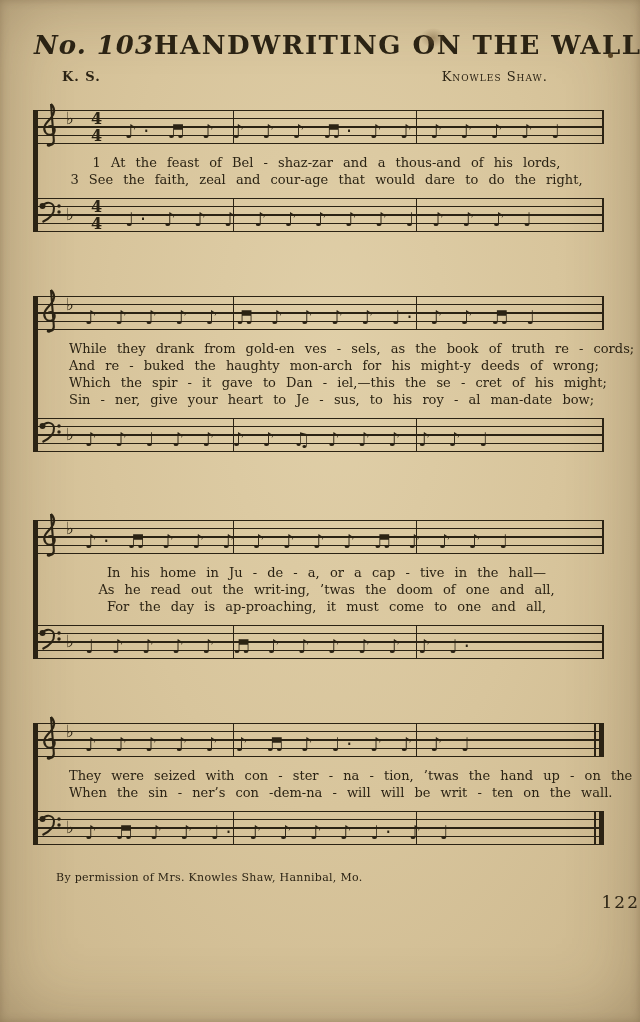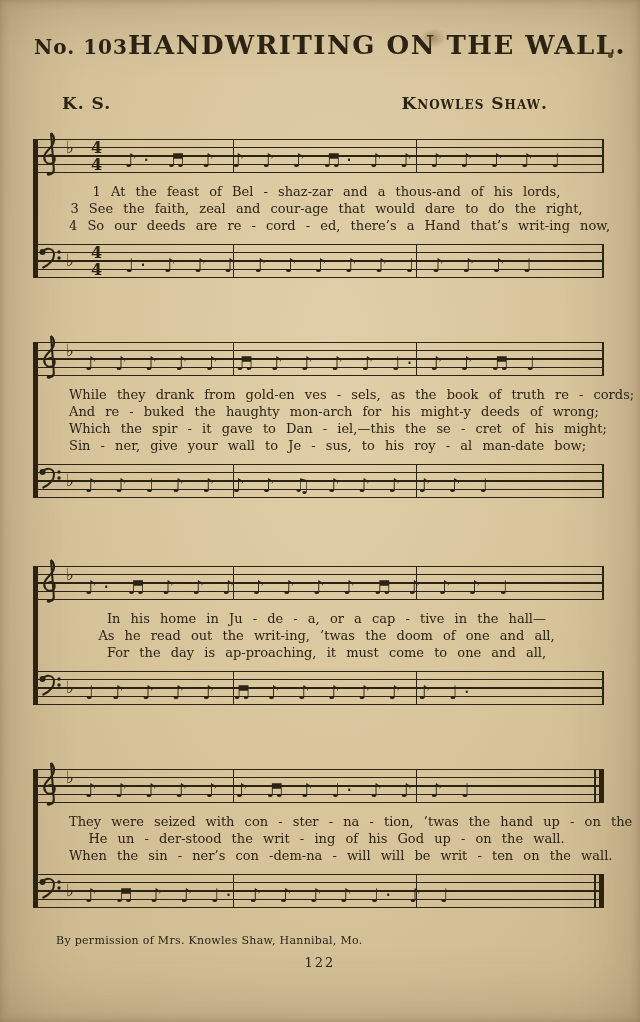--- a/index.html
+++ b/index.html
@@ -4,29 +4,29 @@
 <style>
   html,body{margin:0;padding:0;background:#8a7354;}
   .page{
     position:relative;width:640px;height:1022px;overflow:hidden;
     background:radial-gradient(ellipse at 52% 35%, #e0cfa8 0%, #d8c59c 48%, #cbb68c 100%);
     box-shadow:inset 0 0 70px rgba(70,50,25,.30), inset 0 0 10px rgba(70,50,25,.25);
     font-family:"DejaVu Serif", serif;color:#2b2314;
   }
   
   .header{display:flex;align-items:baseline;padding:30px 34px 0 34px;}
-  .hymn-no{font-size:20px;font-weight:bold;letter-spacing:1px;white-space:nowrap;}
+  .hymn-no{font-size:26px;font-weight:bold;letter-spacing:1px;white-space:nowrap;font-style:italic;}
   .title{flex:1;text-align:center;font-size:26px;font-weight:bold;letter-spacing:1.5px;white-space:nowrap;}
   .speck{position:absolute;left:608px;top:53px;width:5px;height:5px;border-radius:50%;background:#5a4526;}
   .smudge{position:absolute;left:420px;top:28px;width:26px;height:20px;border-radius:50%;
           background:radial-gradient(closest-side, rgba(110,85,50,.45), rgba(110,85,50,0));}
-  .attribution{display:flex;justify-content:space-between;align-items:flex-end;
-               padding:9px 92px 0 62px;font-size:17px;}
+  .attribution{display:flex;justify-content:space-between;align-items:center;
+               padding:9px 92px 0 62px;font-size:13px;}
   .attr-left{font-weight:bold;letter-spacing:1px;}
-  .attr-right{font-variant:small-caps;font-weight:bold;letter-spacing:1px;margin-top:24px;}
+  .attr-right{font-variant:small-caps;font-weight:normal;letter-spacing:1px;}
   
   .system{position:relative;margin:0 36px 0 33px;}
   #sys1{margin-top:26px;} #sys2{margin-top:64px;} #sys3{margin-top:68px;} #sys4{margin-top:64px;}
   .sysbar{position:absolute;left:0;top:0;bottom:0;width:5px;background:#2b2314;}
   .staff{position:relative;height:34px;
     background-image:repeating-linear-gradient(to bottom,#2b2314 0,#2b2314 1.3px,transparent 1.3px,transparent 8.17px);}
   .bar{position:absolute;top:0;bottom:0;width:1.6px;background:#2b2314;}
   .bar.b1{left:35%;} .bar.b2{left:67%;} .bar.end{right:0;}
   .bar.final{right:0;width:5px;} .bar.final-thin{right:8px;width:1.6px;}
   .clef{position:absolute;left:5px;top:-8px;}
@@ -36,21 +36,21 @@
   .timesig{position:absolute;left:58px;top:1px;height:32px;display:flex;flex-direction:column;
            justify-content:space-between;font-weight:bold;font-size:16px;line-height:15px;}
   .notes{position:absolute;left:92px;right:14px;bottom:3px;line-height:1;white-space:nowrap;
          font-family:"DejaVu Sans",sans-serif;font-size:19px;letter-spacing:6px;color:#2b2314;}
   .plain .notes{left:52px;}
   
   .lyrics{margin:10px 20px 10px 36px;text-align:center;}
   .lyric-line{margin:0;font-size:13px;line-height:17px;word-spacing:6px;white-space:nowrap;}
   
   .permission{margin:26px 0 8px 56px;font-size:11px;letter-spacing:.3px;}
-  .pagenum{text-align:center;font-size:13px;margin-top:8px;letter-spacing:2px;}
+  .pagenum{text-align:right;font-size:17px;margin-top:8px;letter-spacing:2px;}
   svg{display:block;}
 </style>
 </head>
 <body>
 
 <div class="page">
 
   <div class="smudge"></div>
   <div class="speck"></div>
 
@@ -79,21 +79,20 @@
         <span>4</span>
       </span>
       <span class="notes">♪· ♬ ♪ ♪ ♪ ♪ ♬· ♪ ♪ ♪ ♪ ♪ ♪ ♩</span>
       <span class="bar b1"></span>
       <span class="bar b2"></span>
       <span class="bar end"></span>
     </div>
     <div class="lyrics">
       <p class="lyric-line">1 At the feast of Bel - shaz-zar and a thous-and of his lords,</p>
       <p class="lyric-line">3 See the faith, zeal and cour-age that would dare to do the right,</p>
-      <p class="lyric-line">4 So our deeds are re - cord - ed, there’s a Hand that’s writ-ing now,</p>
     </div>
     <div class="staff bass">
       <span class="clef bassclef">
         <svg width="26" height="24" viewBox="0 0 26 24">
           <circle cx="4.5" cy="6" r="3" fill="#2b2314"></circle>
           <path d="M4.5 6 C8 1 15.5 2 16 8 C16.5 14 10.5 19 4.5 22" fill="none" stroke="#2b2314" stroke-width="2"></path>
           <circle cx="21" cy="6" r="1.7" fill="#2b2314"></circle>
           <circle cx="21" cy="12" r="1.7" fill="#2b2314"></circle>
         </svg>
       </span>
@@ -121,21 +120,21 @@
       <span class="flat">♭</span>
       <span class="notes">♪ ♪ ♪ ♪ ♪ ♬ ♪ ♪ ♪ ♪ ♩· ♪ ♪ ♬ ♩</span>
       <span class="bar b1"></span>
       <span class="bar b2"></span>
       <span class="bar end"></span>
     </div>
     <div class="lyrics">
       <p class="lyric-line">While they drank from gold-en ves - sels, as the book of truth re - cords;</p>
       <p class="lyric-line">And re - buked the haughty mon-arch for his might-y deeds of wrong;</p>
       <p class="lyric-line">Which the spir - it gave to Dan - iel,—this the se - cret of his might;</p>
-      <p class="lyric-line">Sin - ner, give your wall to Je - sus, to his roy - al man-date bow;</p>
+      <p class="lyric-line">Sin - ner, give your heart to Je - sus, to his roy - al man-date bow;</p>
     </div>
     <div class="staff bass">
       <span class="clef bassclef">
         <svg width="26" height="24" viewBox="0 0 26 24">
           <circle cx="4.5" cy="6" r="3" fill="#2b2314"></circle>
           <path d="M4.5 6 C8 1 15.5 2 16 8 C16.5 14 10.5 19 4.5 22" fill="none" stroke="#2b2314" stroke-width="2"></path>
           <circle cx="21" cy="6" r="1.7" fill="#2b2314"></circle>
           <circle cx="21" cy="12" r="1.7" fill="#2b2314"></circle>
         </svg>
       </span>
@@ -195,21 +194,20 @@
       </span>
       <span class="flat">♭</span>
       <span class="notes">♪ ♪ ♪ ♪ ♪ ♪ ♬ ♪ ♩· ♪ ♪ ♪ ♩</span>
       <span class="bar b1"></span>
       <span class="bar b2"></span>
       <span class="bar final-thin"></span>
       <span class="bar final"></span>
     </div>
     <div class="lyrics">
       <p class="lyric-line">They were seized with con - ster - na - tion, ’twas the hand up - on the wall.</p>
-      <p class="lyric-line">He un - der-stood the writ - ing of his God up - on the wall.</p>
       <p class="lyric-line">When the sin - ner’s con -dem-na - will will be writ - ten on the wall.</p>
     </div>
     <div class="staff bass">
       <span class="clef bassclef">
         <svg width="26" height="24" viewBox="0 0 26 24">
           <circle cx="4.5" cy="6" r="3" fill="#2b2314"></circle>
           <path d="M4.5 6 C8 1 15.5 2 16 8 C16.5 14 10.5 19 4.5 22" fill="none" stroke="#2b2314" stroke-width="2"></path>
           <circle cx="21" cy="6" r="1.7" fill="#2b2314"></circle>
           <circle cx="21" cy="12" r="1.7" fill="#2b2314"></circle>
         </svg>

